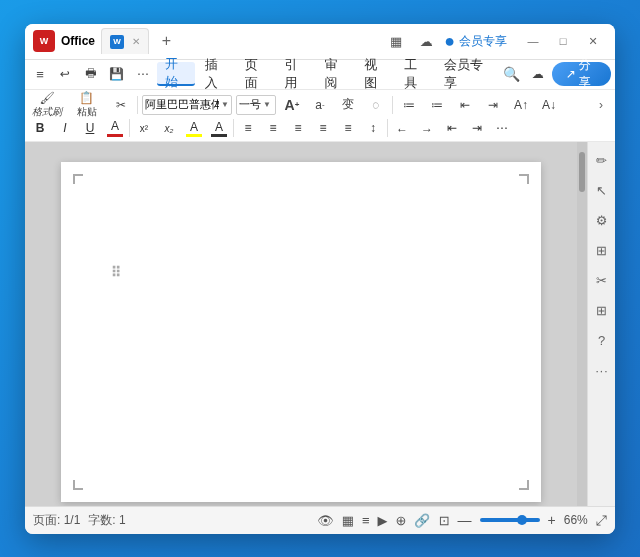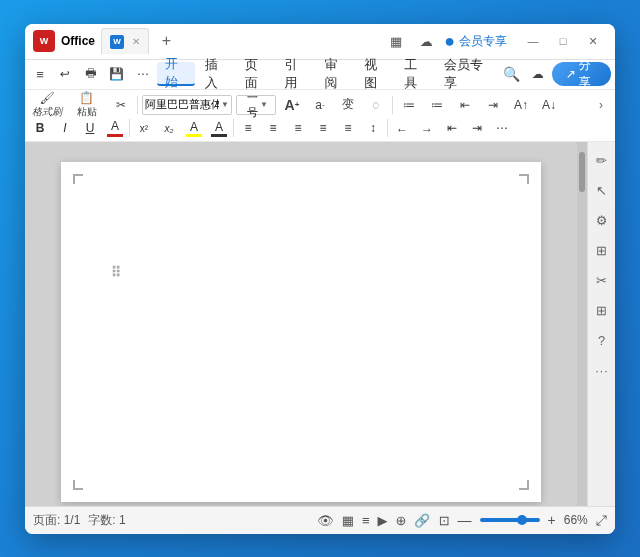--- a/index.html
+++ b/index.html
@@ -248,21 +248,21 @@
       width: 90px;
       display: flex;
       align-items: center;
       cursor: pointer;
     }
     .size-select {
       height: 20px;
       border: 1px solid #ccc;
       border-radius: 2px;
       font-size: 11px;
-      padding: 0 10px;
+      padding: 0 2px;
       background: white;
       width: 40px;
       display: flex;
       align-items: center;
       cursor: pointer;
     }
     .tb-arrow {
       font-size: 8px;
       color: #666;
       margin-left: 2px;

